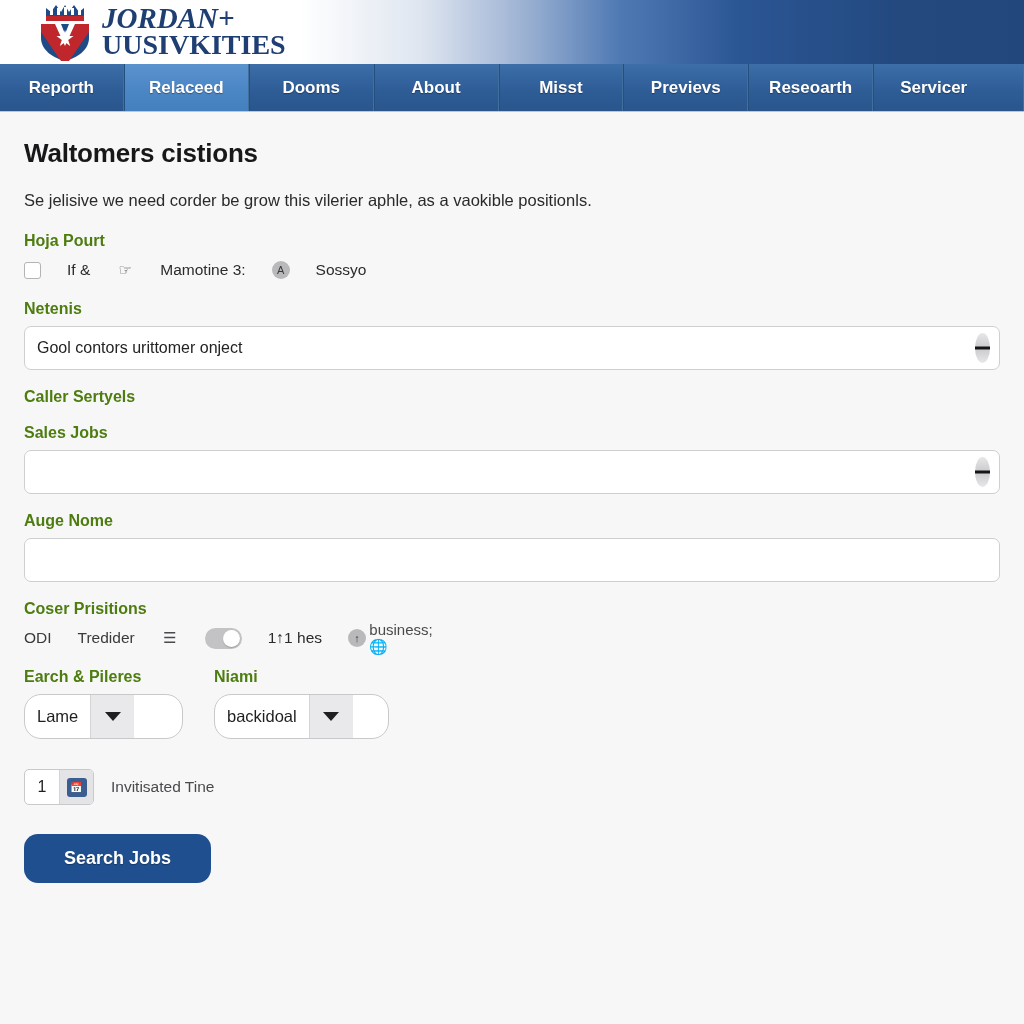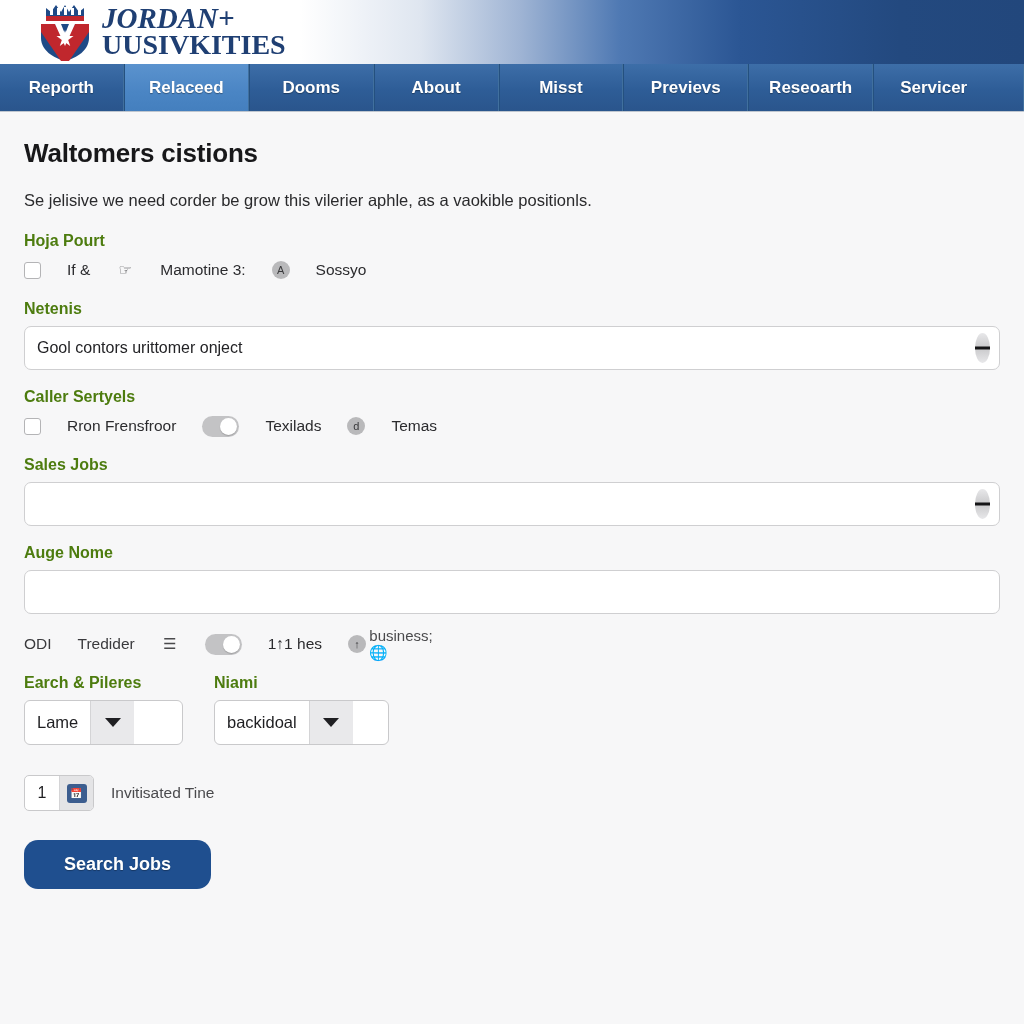--- a/index.html
+++ b/index.html
@@ -239,21 +239,21 @@
   }
   .select-col {
     display: flex;
     flex-direction: column;
   }
   .select {
     display: flex;
     align-items: stretch;
     height: 45px;
     border: 1px solid #c9c9cb;
-    border-radius: 6px;
+    border-radius: 17px;
     background: #ffffff;
     overflow: hidden;
     box-sizing: border-box;
   }
   .select .value {
     display: flex;
     align-items: center;
     padding: 0 12px;
     font-size: 16.5px;
     color: #1f1f22;
@@ -426,48 +426,39 @@
   <div class="group">
     <div class="field-label">Netenis</div>
     <div class="input-shell">
       <input class="text-input" type="text" value="Gool contors urittomer onject" style="">
       <span class="spinner"></span>
     </div>
   </div>
 
   <div class="group">
     <div class="field-label">Caller Sertyels</div>
-    <div class="inline-row">
-      <span class="checkbox"></span>
-      <span class="inline-text dark">Rron Frensfroor</span>
-      <span class="toggle">
-          <span class="knob"></span>
-        </span>
-      <span class="inline-text dark">Texilads</span>
-      <span class="glyph">d</span>
-      <span class="inline-text dark">Temas</span>
-    </div>
   </div>
 
   <div class="group">
     <div class="field-label">Sales Jobs</div>
     <div class="input-shell">
       <input class="text-input" type="text" value="" style="">
       <span class="spinner"></span>
     </div>
   </div>
 
   <div class="group">
     <div class="field-label">Auge Nome</div>
     <div class="input-shell">
       <input class="text-input" type="text" value="" style="">
     </div>
   </div>
 
   <div class="group">
+    <div class="field-label">Coser Prisitions</div>
     <div class="inline-row">
       <span class="inline-text">ODI</span>
       <span class="inline-text">Tredider</span>
       <span class="glyph-plain">☰</span>
       <span class="toggle">
           <span class="knob"></span>
         </span>
       <span class="inline-text dark">1↑1 hes</span>
       <span class="glyph">↑</span>
       <span class="glyph-plain">	business;🌐</span>

